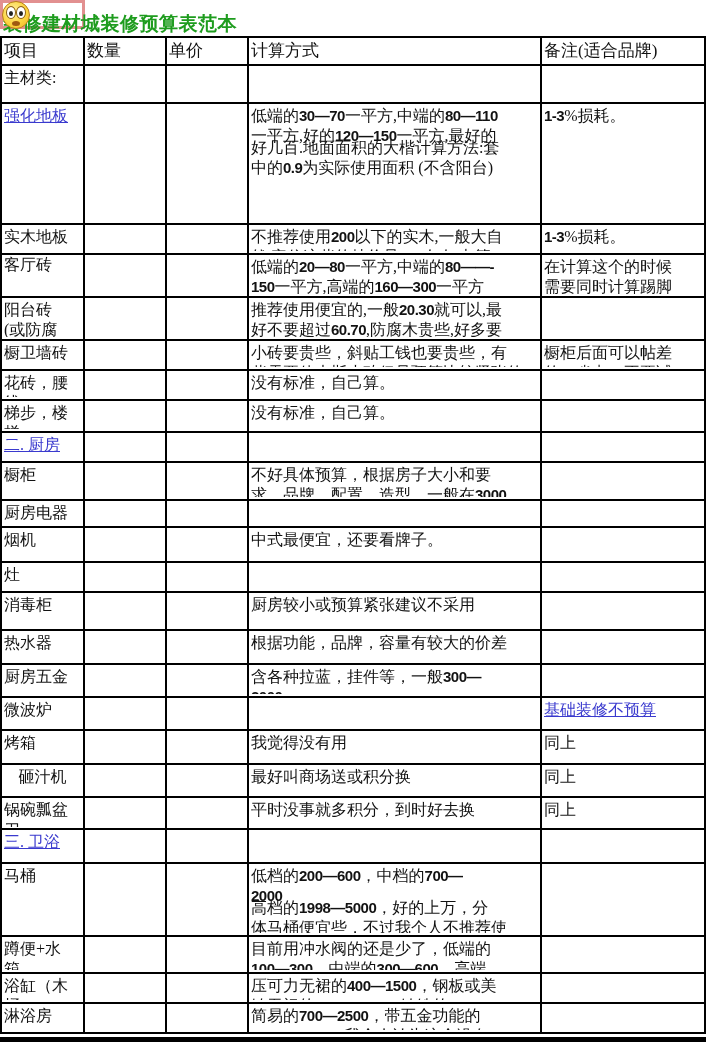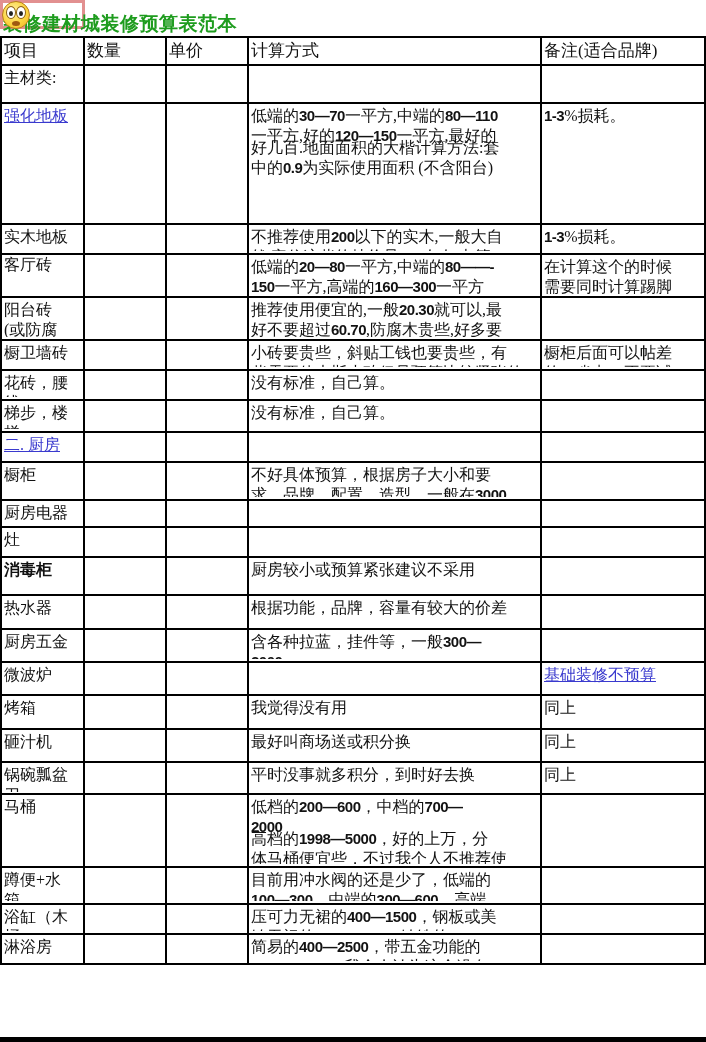--- a/index.html
+++ b/index.html
@@ -313,20 +313,41 @@
         <td>
           <div class="cell" style="height: 22px;"></div>
         </td>
         <td>
           <div class="cell" style="height: 22px;"></div>
         </td>
         <td>
           <div class="cell" style="height: 22px;"></div>
         </td>
       </tr>
+      <tr style="height: 35px;">
+        <td>
+          <div class="cell" style="height: 30px;">
+            <div class="ln"><span>烟机</span></div>
+          </div>
+        </td>
+        <td>
+          <div class="cell" style="height: 30px;"></div>
+        </td>
+        <td>
+          <div class="cell" style="height: 30px;"></div>
+        </td>
+        <td>
+          <div class="cell" style="height: 30px;">
+            <div class="ln"><span>中式最便宜，还要看牌子。</span></div>
+          </div>
+        </td>
+        <td>
+          <div class="cell" style="height: 30px;"></div>
+        </td>
+      </tr>
       <tr style="height: 30px;">
         <td>
           <div class="cell" style="height: 25px;">
             <div class="ln"><span>灶</span></div>
           </div>
         </td>
         <td>
           <div class="cell" style="height: 25px;"></div>
         </td>
         <td>
@@ -334,21 +355,21 @@
         </td>
         <td>
           <div class="cell" style="height: 25px;"></div>
         </td>
         <td>
           <div class="cell" style="height: 25px;"></div>
         </td>
       </tr>
       <tr style="height: 38px;">
         <td>
-          <div class="cell" style="height: 33px; font-weight: bold;">
+          <div class="cell" style="height: 33px;">
             <div class="ln"><span>消毒柜</span></div>
           </div>
         </td>
         <td>
           <div class="cell" style="height: 33px;"></div>
         </td>
         <td>
           <div class="cell" style="height: 33px;"></div>
         </td>
         <td>
@@ -442,21 +463,21 @@
           </div>
         </td>
         <td>
           <div class="cell" style="height: 29px;">
             <div class="ln"><span>同上</span></div>
           </div>
         </td>
       </tr>
       <tr style="height: 33px;">
         <td>
-          <div class="cell" style="height: 28px;">
+          <div class="cell" style="height: 28px; text-align: center;">
             <div class="ln"><span>砸汁机</span></div>
           </div>
         </td>
         <td>
           <div class="cell" style="height: 28px;"></div>
         </td>
         <td>
           <div class="cell" style="height: 28px;"></div>
         </td>
         <td>
@@ -485,20 +506,39 @@
         </td>
         <td>
           <div class="cell" style="height: 28px;">
             <div class="ln"><span>平时没事就多积分，到时好去换</span></div>
           </div>
         </td>
         <td>
           <div class="cell" style="height: 28px;">
             <div class="ln"><span>同上</span></div>
           </div>
+        </td>
+      </tr>
+      <tr style="height: 34px;">
+        <td>
+          <div class="cell" style="height: 29px;">
+            <div class="ln"><span class="lnk">三. 卫浴</span></div>
+          </div>
+        </td>
+        <td>
+          <div class="cell" style="height: 29px;"></div>
+        </td>
+        <td>
+          <div class="cell" style="height: 29px;"></div>
+        </td>
+        <td>
+          <div class="cell" style="height: 29px;"></div>
+        </td>
+        <td>
+          <div class="cell" style="height: 29px;"></div>
         </td>
       </tr>
       <tr style="height: 73px;">
         <td>
           <div class="cell" style="height: 68px;">
             <div class="ln"><span>马桶</span></div>
           </div>
         </td>
         <td>
           <div class="cell" style="height: 68px;"></div>
@@ -571,21 +611,21 @@
           </div>
         </td>
         <td>
           <div class="cell" style="height: 25px;"></div>
         </td>
         <td>
           <div class="cell" style="height: 25px;"></div>
         </td>
         <td>
           <div class="cell" style="height: 25px;">
-            <div class="ln"><span>简易的<b>400—2500</b>，带五金功能的</span></div>
+            <div class="ln"><span>简易的<b>700—2500</b>，带五金功能的</span></div>
             <div class="ln clip"><span><b>1500—6000</b>，我个人认为这个没有</span></div>
           </div>
         </td>
         <td>
           <div class="cell" style="height: 25px;"></div>
         </td>
       </tr>
     </tbody>
 </table>
 

